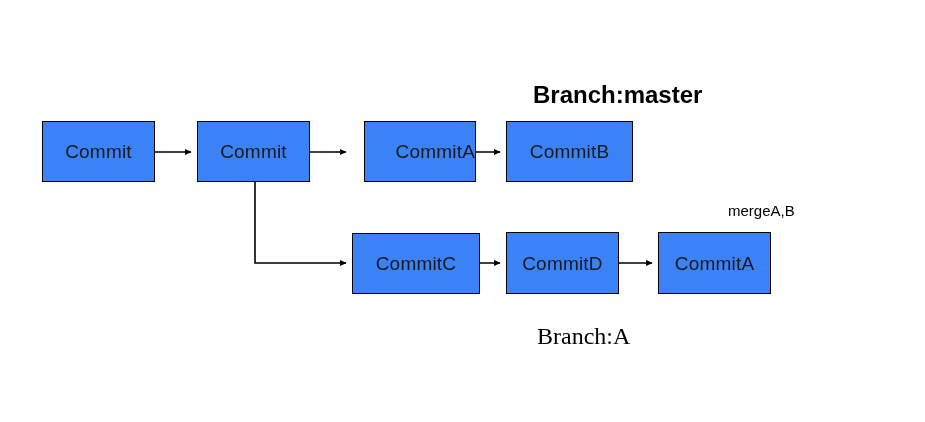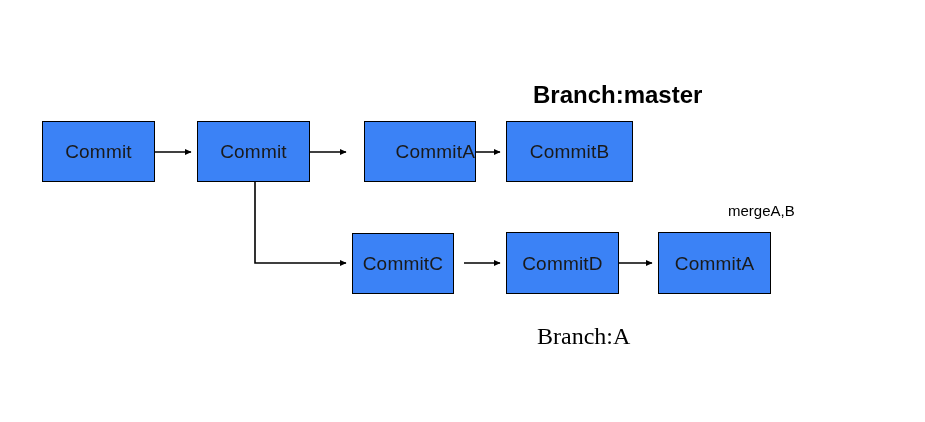--- a/index.html
+++ b/index.html
@@ -82,21 +82,21 @@
     </div>
     <div class="node" style="left: 197px; top: 121px; width: 113px; height: 61px;">
       <span>Commit</span>
     </div>
     <div class="node" style="left: 364px; top: 121px; width: 112px; height: 61px; justify-content: flex-end;">
       <span>CommitA</span>
     </div>
     <div class="node" style="left: 506px; top: 121px; width: 127px; height: 61px;">
       <span>CommitB</span>
     </div>
-    <div class="node" style="left: 352px; top: 233px; width: 102px; height: 61px;">
+    <div class="node" style="left: 352px; top: 233px; width: 128px; height: 61px;">
       <span>CommitC</span>
     </div>
     <div class="node" style="left: 506px; top: 232px; width: 113px; height: 62px; align-items: center;">
       <span>CommitD</span>
     </div>
     <div class="node" style="left: 658px; top: 232px; width: 113px; height: 62px;">
       <span>CommitA</span>
     </div>
     <div class="label label-branch" style="left: 533px; top: 83px; font-weight: bold;">Branch:master</div>
     <div class="label label-merge" style="left: 728px; top: 203px;">mergeA,B</div>

